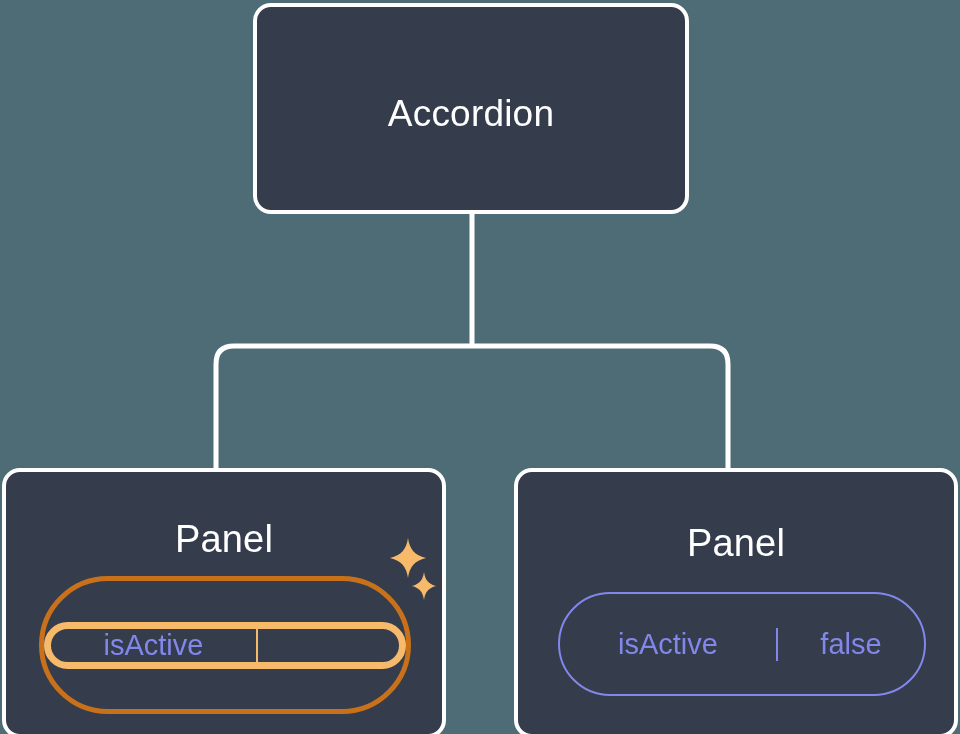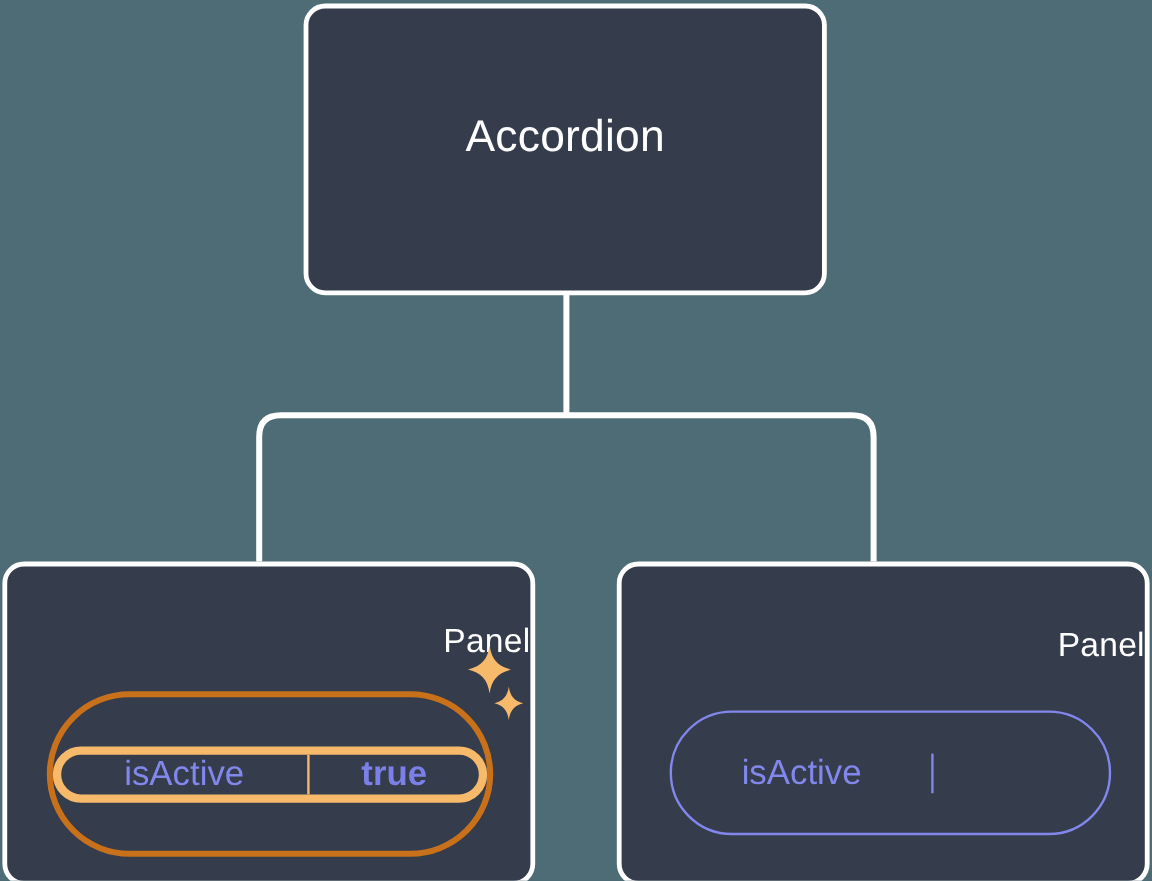--- a/index.html
+++ b/index.html
@@ -38,21 +38,21 @@
     box-sizing: border-box;
     background: #353c4c;
     border: 4px solid #ffffff;
     border-radius: 18px;
   }
 
   .node-root {
     left: 253px;
     top: 3px;
     width: 436px;
-    height: 243px;
+    height: 211px;
   }
 
   .node-title {
     position: absolute;
     left: 0;
     right: 0;
     text-align: center;
     color: #ffffff;
     font-weight: 400;
     letter-spacing: .2px;
@@ -74,22 +74,21 @@
     top: 468px;
   }
 
   .node-panel-right {
     left: 514px;
     top: 468px;
   }
 
   .node-panel .node-title {
     top: 46px;
-    font-size: 28px;
-    text-align: right;
+    font-size: 38px;
   }
 
   .node-panel-right .node-title {
     top: 50px;
   }
 
   
   .prop-pill {
     position: absolute;
     box-sizing: border-box;
@@ -183,33 +182,33 @@
   <div class="node-card node-root">
     <div class="node-title">Accordion</div>
   </div>
 
   <div class="node-card node-panel node-panel-left">
     <div class="node-title">Panel</div>
 
     <div class="prop-pill highlight">
       <div class="ring-inner">
         <div class="pill-key">isActive</div>
-        <div class="pill-val">true</div>
       </div>
     </div>
   </div>
 
   <svg class="sparkle sparkle-big" width="36" height="40" viewBox="0 0 36 40" xmlns="http://www.w3.org/2000/svg">
     <path d="M18 0 C19.6 11.4 24.6 17.2 36 20 C24.6 22.8 19.6 28.6 18 40 C16.4 28.6 11.4 22.8 0 20 C11.4 17.2 16.4 11.4 18 0 Z" fill="#f7b96a"></path>
   </svg>
   <svg class="sparkle sparkle-small" width="24" height="28" viewBox="0 0 24 28" xmlns="http://www.w3.org/2000/svg">
     <path d="M12 0 C13.1 8 16.5 12 24 14 C16.5 16 13.1 20 12 28 C10.9 20 7.5 16 0 14 C7.5 12 10.9 8 12 0 Z" fill="#f7b96a"></path>
   </svg>
 
   <div class="node-card node-panel node-panel-right">
     <div class="node-title">Panel</div>
 
     <div class="prop-pill plain">
       <div class="pill-key">isActive</div>
+      <div class="pill-val">false</div>
     </div>
   </div>
 
 </div>
 
 </body></html>

